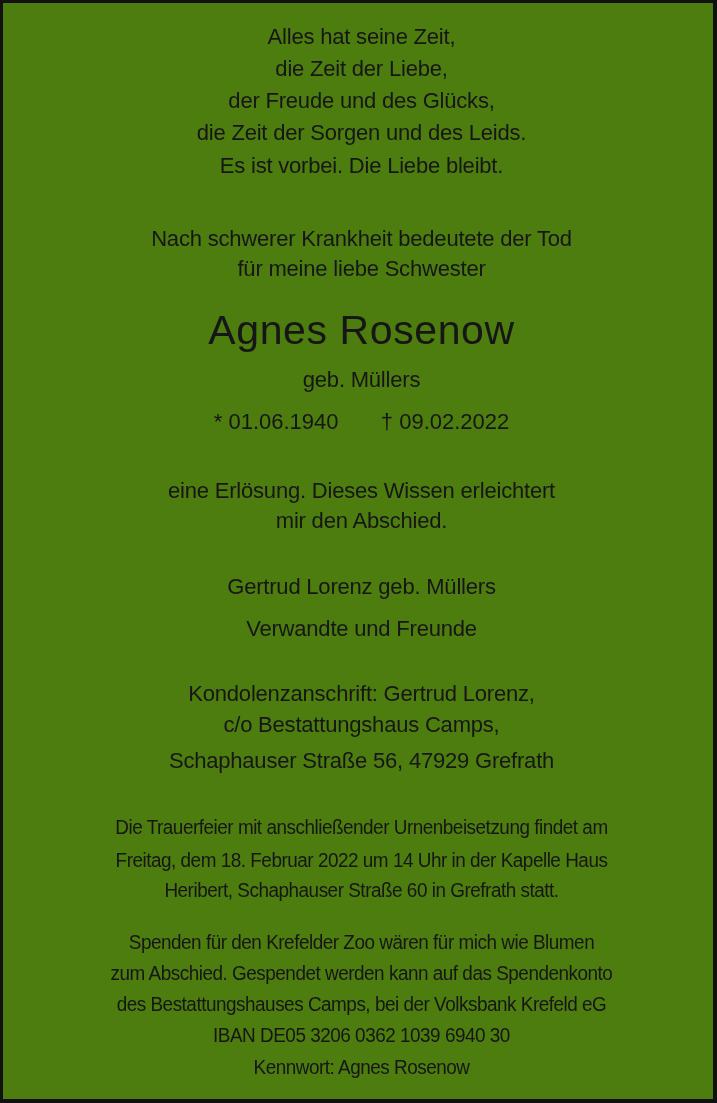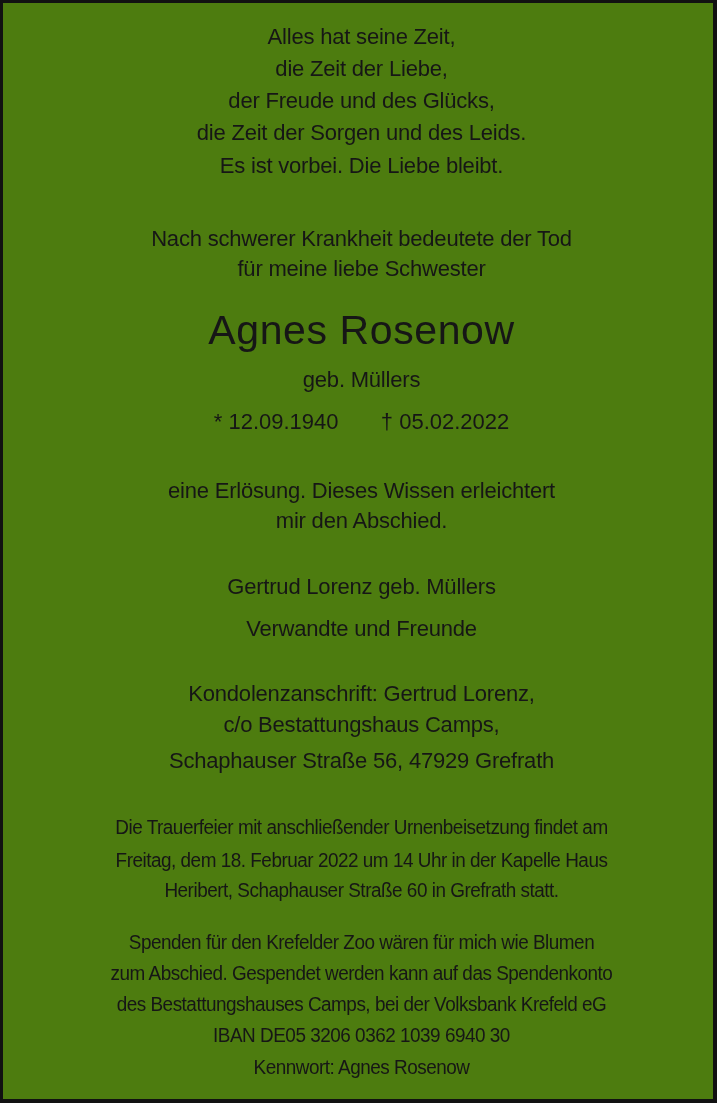--- a/index.html
+++ b/index.html
@@ -72,24 +72,24 @@
   <div class="line serif-sans body-text" style="top:152px;">Es ist vorbei. Die Liebe bleibt.</div>
 
   <div class="line serif-sans body-text" style="top:225px;">Nach schwerer Krankheit bedeutete der Tod</div>
   <div class="line serif-sans body-text" style="top:255px;">für meine liebe Schwester</div>
 
   <div class="line serif-sans name" style="top:307px;">Agnes Rosenow</div>
   <div class="line serif-sans body-text" style="top:366px;">geb. Müllers</div>
 
   <div class="line serif-sans dates" style="top:408px;">
     <span>*</span>
-    <span>12.09.1940</span>
+    <span>01.06.1940</span>
     <span class="gap"></span>
     <span>†</span>
-    <span>05.02.2022</span>
+    <span>09.02.2022</span>
   </div>
 
   <div class="line serif-sans body-text" style="top:477px;">eine Erlösung. Dieses Wissen erleichtert</div>
   <div class="line serif-sans body-text" style="top:507px;">mir den Abschied.</div>
 
   <div class="line serif-sans body-text" style="top:573px;">Gertrud Lorenz geb. Müllers</div>
   <div class="line serif-sans body-text" style="top:615px;">Verwandte und Freunde</div>
 
   <div class="line serif-sans body-text" style="top:680px;">Kondolenzanschrift: Gertrud Lorenz,</div>
   <div class="line serif-sans body-text" style="top:711px;">c/o Bestattungshaus Camps,</div>

